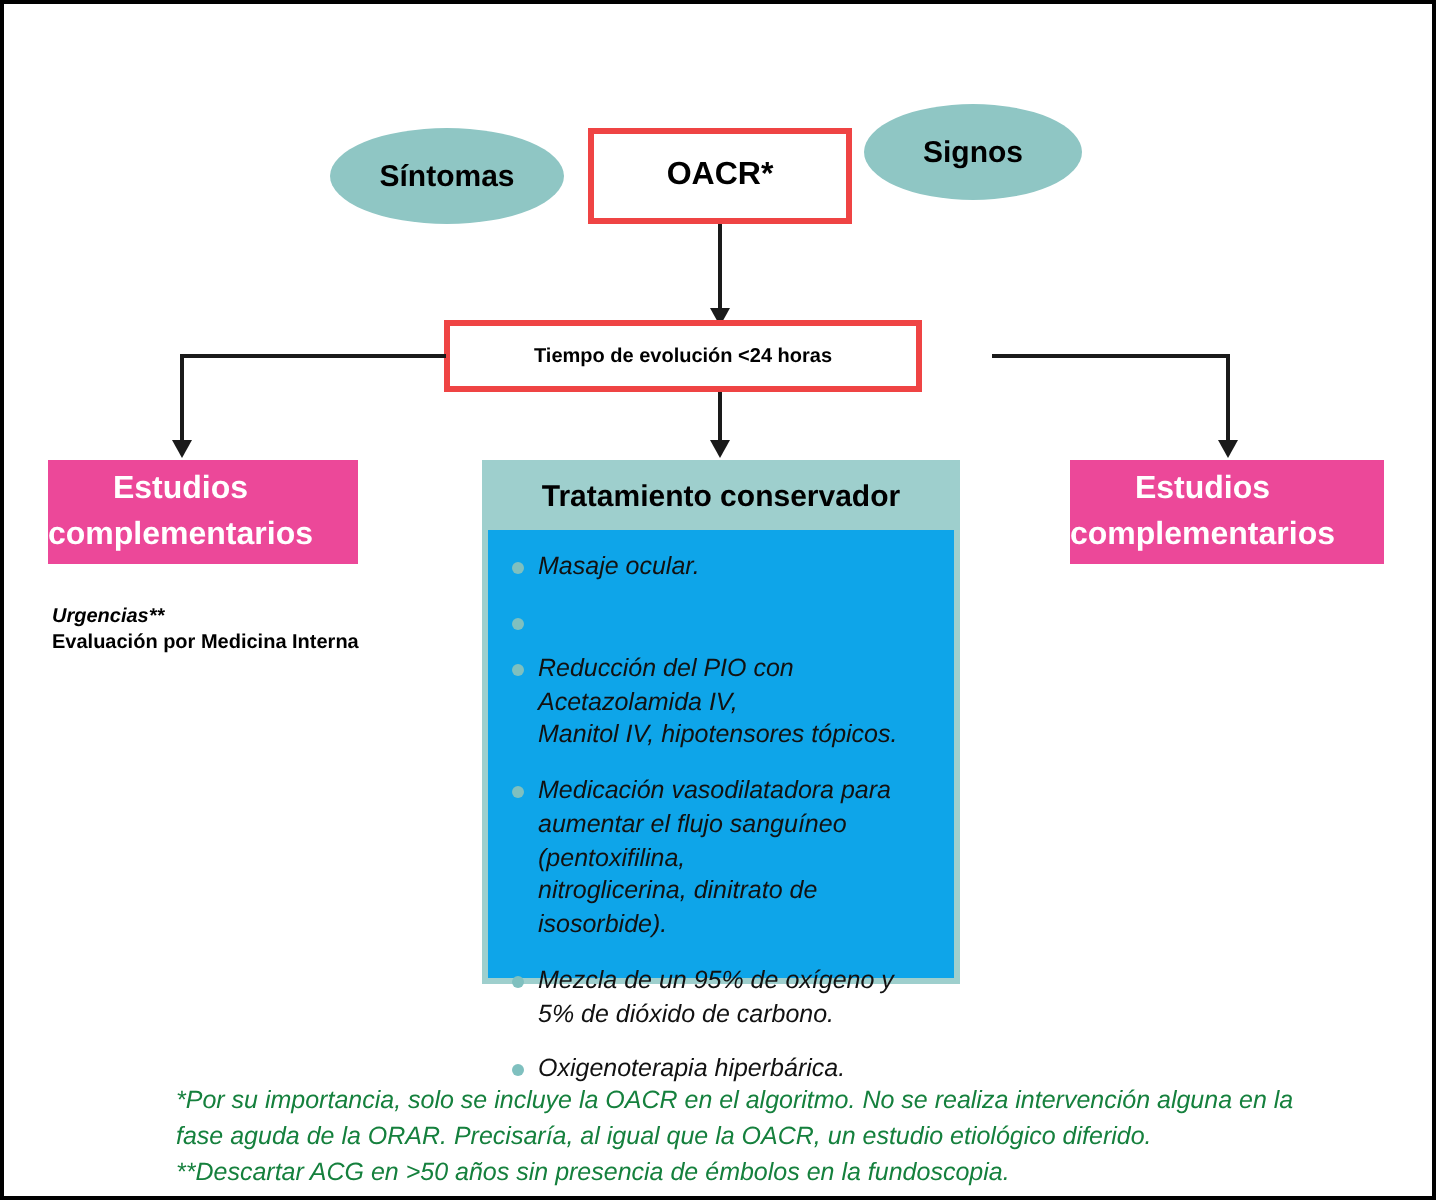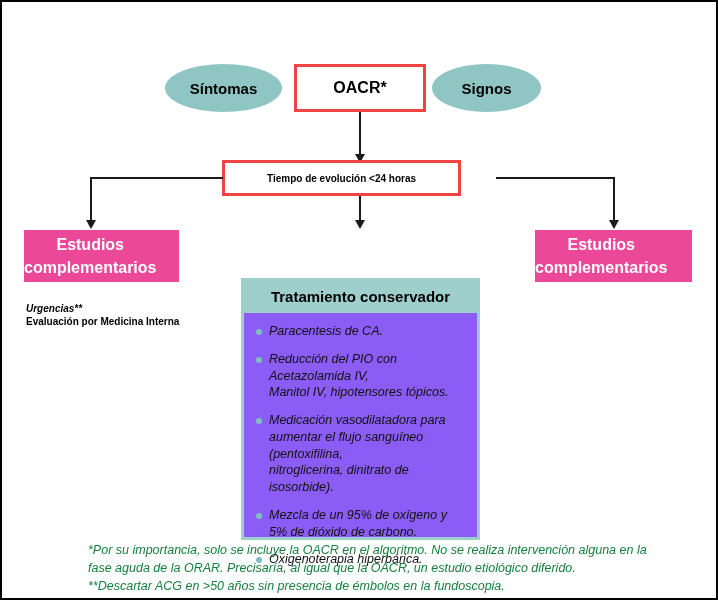--- a/index.html
+++ b/index.html
@@ -40,22 +40,21 @@
     background:#ec4899;
     display:flex;align-items:center;justify-content:flex-start;
     text-align:center;
     font-weight:bold;font-size:16px;color:#ffffff;
     line-height:1.45;
   }
 
   
   .panel{
     border:3px solid #9ecfcd;
-    background:#8b5cf6;
-    margin-top:48px;
+    background:#0ea5e9;
   }
   .panel-head{
     background:#9ecfcd;
     color:#000000;
     font-weight:bold;font-size:15px;
     text-align:center;
     padding:7px 0 8px 0;
   }
   .panel-body{
     padding:10px 10px 8px 12px;
@@ -117,21 +116,21 @@
 <div class="page">
 
   <div class="abs ellipse" style="left:163px;top:62px;width:117px;height:48px;text-align:center;">
     <span>Síntomas</span>
   </div>
 
   <div class="abs tealbox" style="left:292px;top:62px;width:132px;height:48px;font-size:16px;">
     <span>OACR*</span>
   </div>
 
-  <div class="abs ellipse" style="left:430px;top:62px;width:109px;height:48px;">
+  <div class="abs ellipse" style="left:430px;top:50px;width:109px;height:48px;">
     <span>Signos</span>
   </div>
 
   <div class="abs vline" style="left:357px;top:110px;height:45px;"></div>
   <div class="abs arrowhead" style="left:353px;top:152px;"></div>
 
   <div class="abs tealbox" style="left:220px;top:158px;width:239px;height:36px;font-size:10px;">
     <span>Tiempo de evolución &lt;24 horas</span>
   </div>
 
@@ -155,24 +154,27 @@
 
   <div class="abs col-text" style="left:24px;top:300px;width:196px;">
     <div class="col-head">Urgencias**</div>
     <div class="col-strong">Evaluación por Medicina Interna</div>
   </div>
 
   <div class="abs panel" style="left:239px;top:228px;width:239px;height:262px;">
     <div class="panel-head">Tratamiento conservador</div>
     <div class="panel-body">
 
-
-      <div class="bullet-row">
-        <span class="dot"></span>
-        <span class="bullet-text">Paracentesis de CA.</span>
+      <div class="bullet-row">
+        <span class="dot"></span>
+        <span class="bullet-text">Masaje ocular.</span>
+      </div>
+
+      <div class="bullet-row">
+        <span class="dot"></span>
       </div>
 
       <div class="bullet-row">
         <span class="dot"></span>
         <span class="bullet-text">Reducción del PIO con
 Acetazolamida IV,
 Manitol IV, hipotensores tópicos.</span>
       </div>
 
       <div class="bullet-row">

